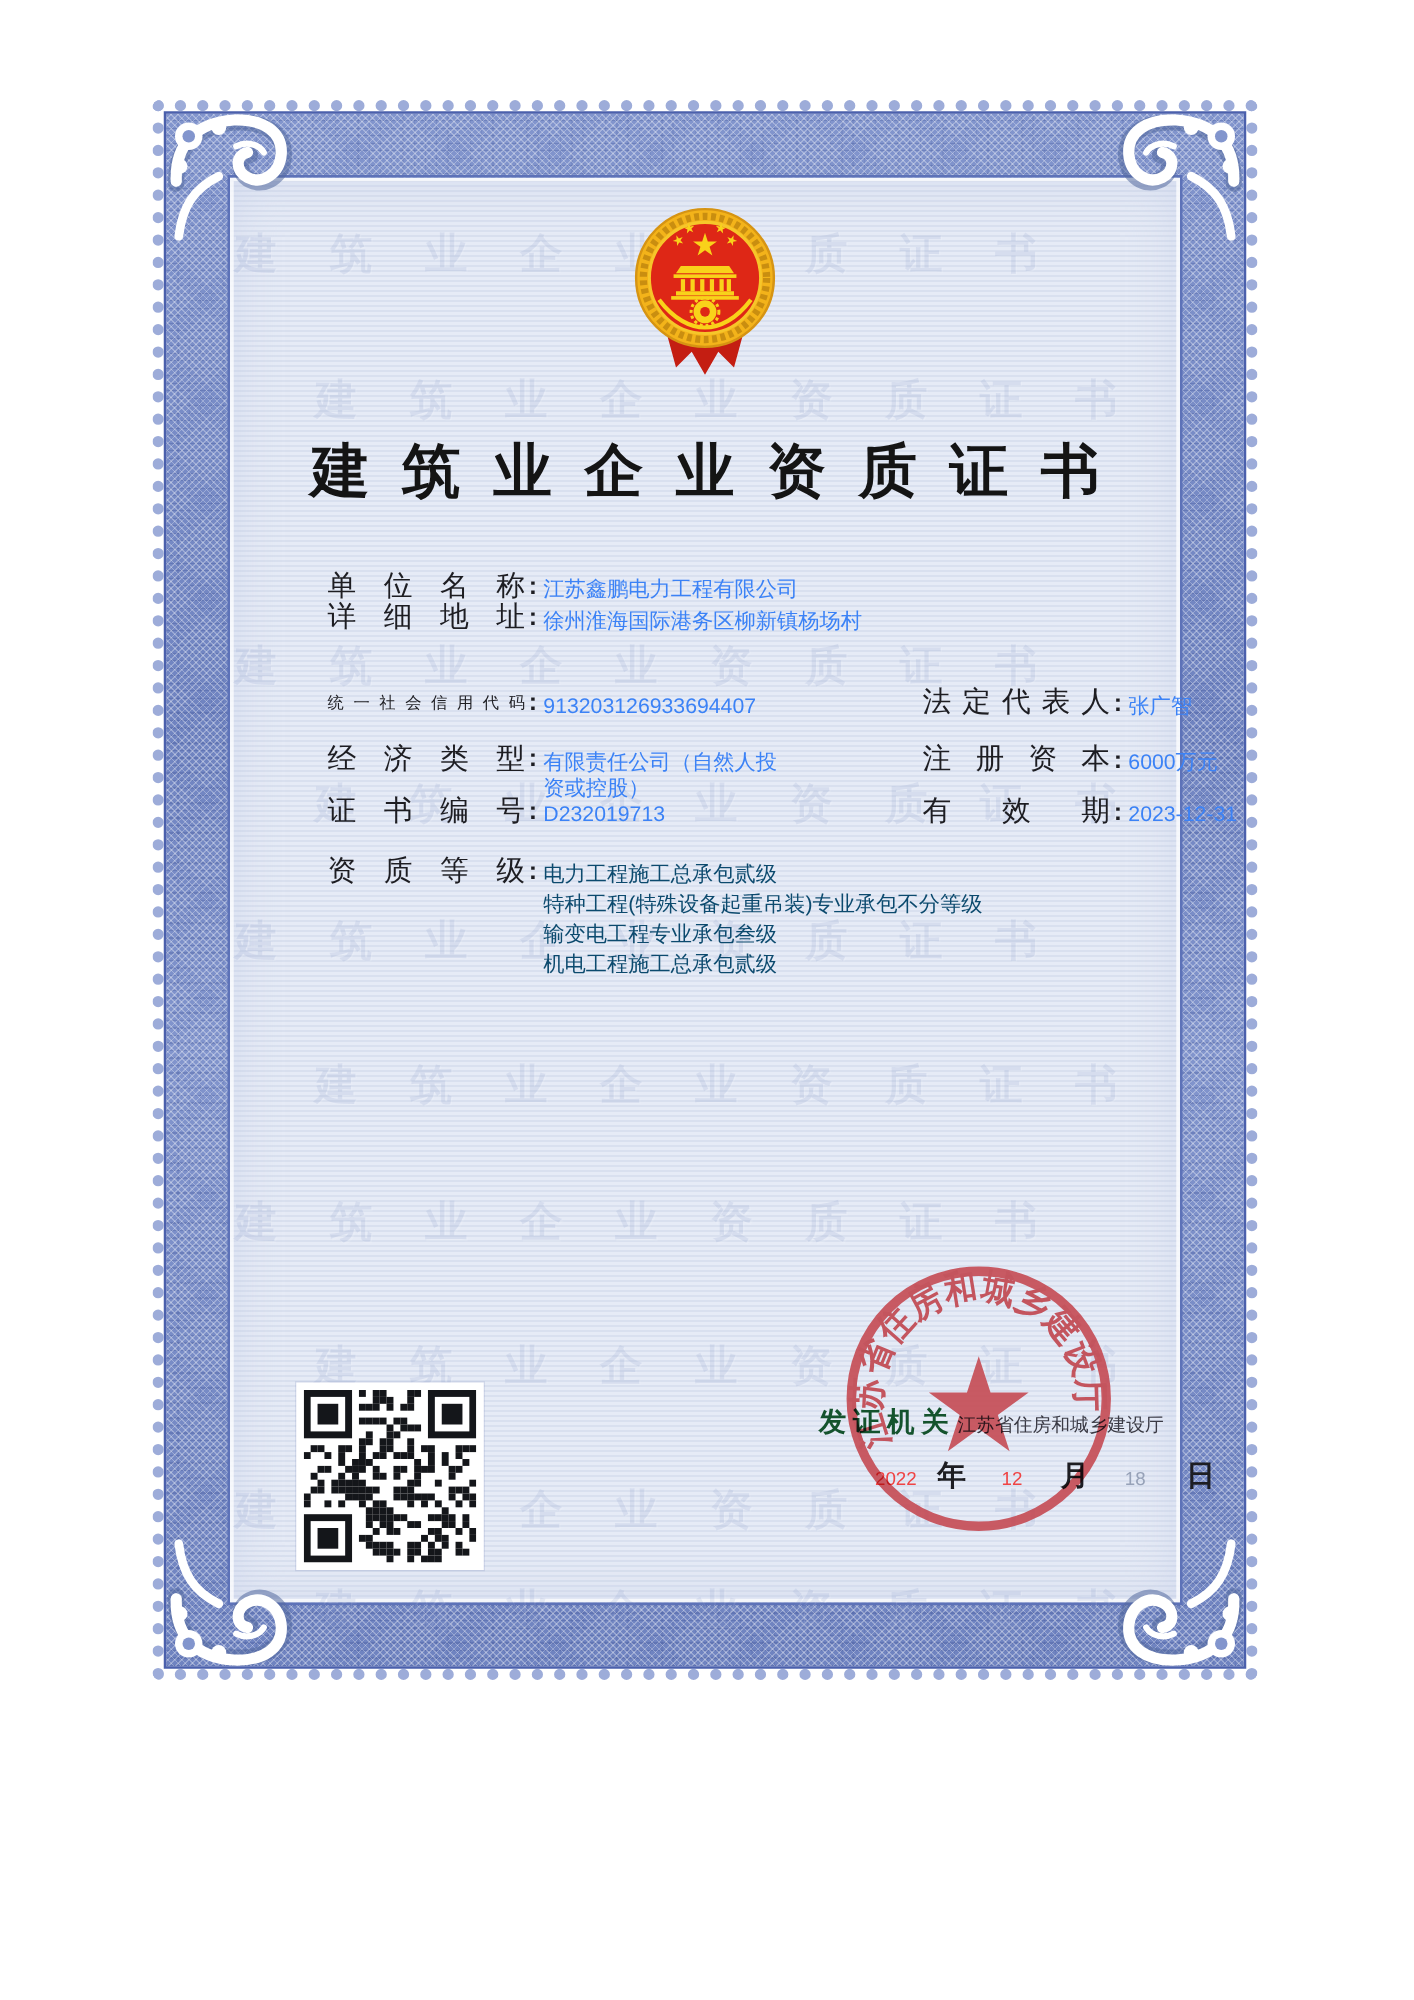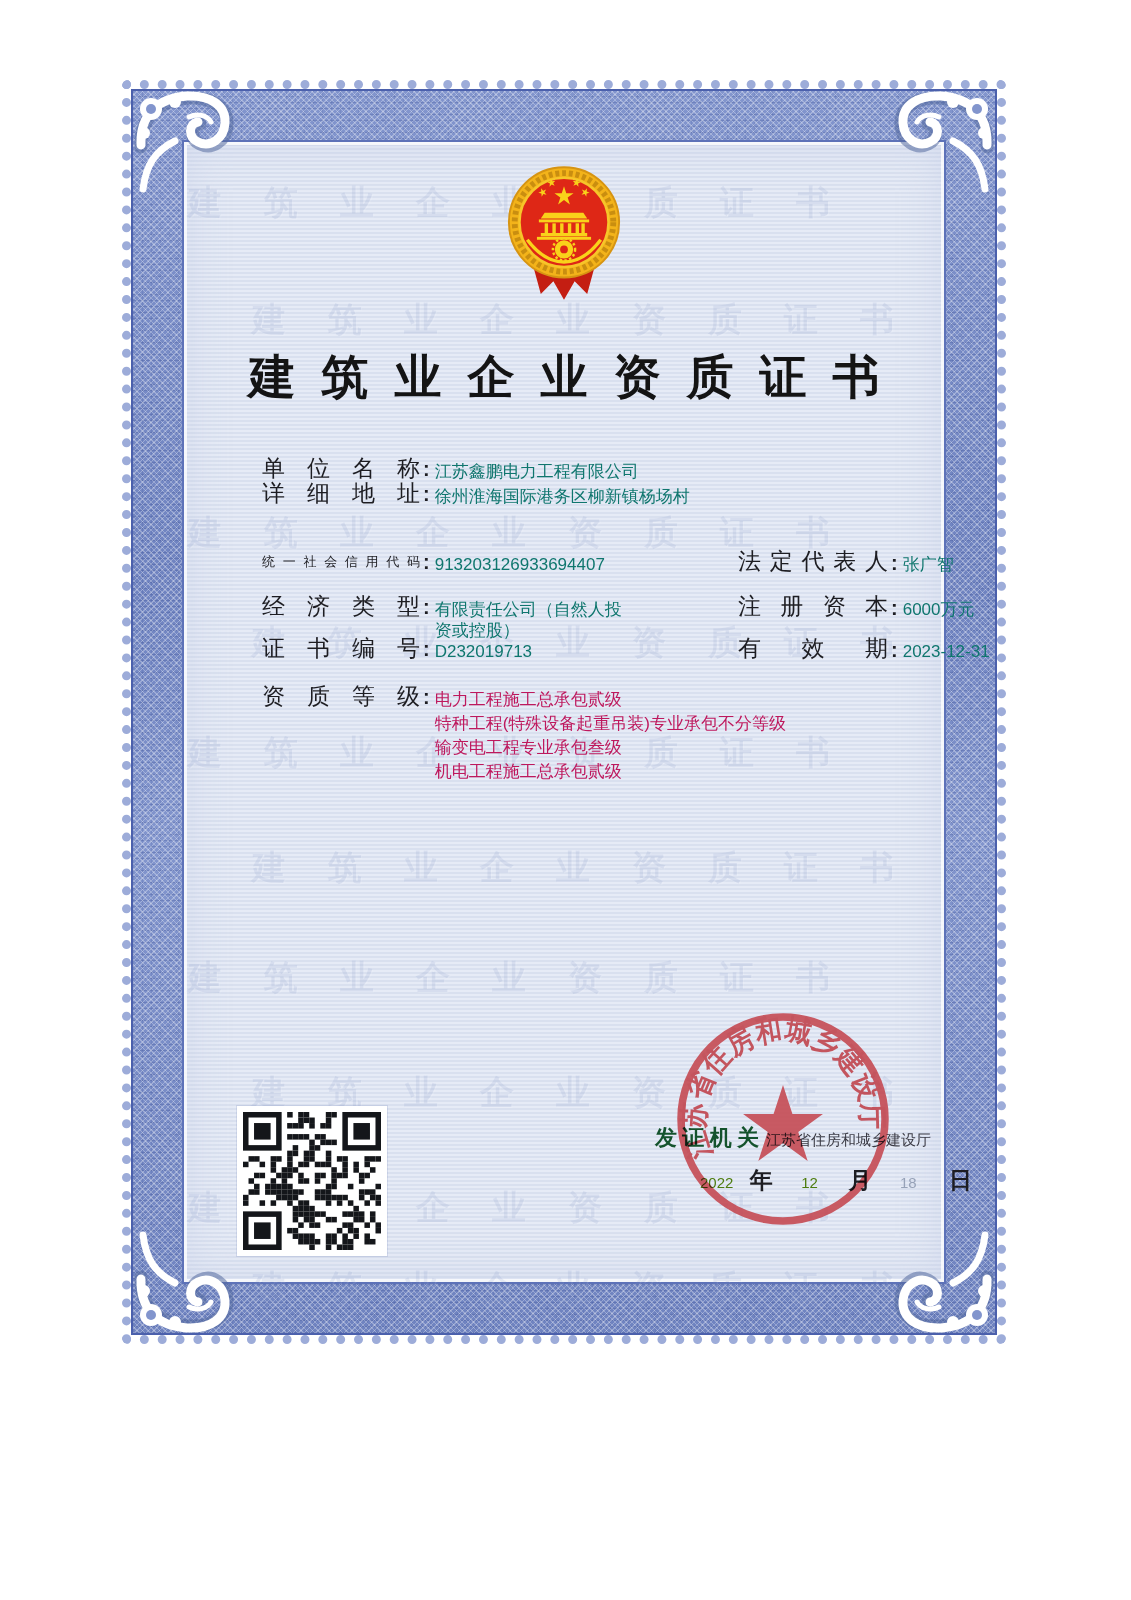--- a/index.html
+++ b/index.html
@@ -47,36 +47,36 @@
   .title { position:absolute; left:0; top:266px; width:100%; text-align:center;
            font-size:47px; font-weight:900; letter-spacing:26px; text-indent:26px;
            color:#141414; }
 
   .row { position:absolute; left:140px; display:flex; align-items:flex-start; }
   .flabel { display:inline-block; width:158px; text-align:justify; text-align-last:justify;
             font-weight:normal; font-size:23px; line-height:27px; color:#1d1d22; }
   .flabel.sm { font-size:13px; line-height:27px; }
   .flabel.r  { width:150px; }
   .colon { font-weight:bold; font-size:20px; color:#1d1d22; margin:3px 5px 0 3px; }
-  .fvalue { font-size:17px; line-height:21px; color:#0f766e; margin-top:6px; }
+  .fvalue { font-size:17px; line-height:21px; color:#3b82f6; margin-top:6px; }
   .fvalue.wrap { width:196px; }
   .col2 { position:absolute; left:476px; top:0; display:flex; align-items:center; }
   .grade-lines { margin-top:5px; }
-  .grade-lines div { font-size:17px; line-height:24px; color:#be185d; }
+  .grade-lines div { font-size:17px; line-height:24px; color:#0c4a6e; }
 
   
   .qr { position:absolute; left:115px; top:1026px; width:150px; height:150px;
         background:#ffffff; padding:6px; box-shadow:0 0 0 1px rgba(120,135,185,.2); }
 
   
   .iss-label { position:absolute; left:533px; top:1043px; width:104px; text-align:justify;
                text-align-last:justify; font-weight:bold; font-size:22px; color:#14532d; }
   .iss-value { position:absolute; left:644px; top:1051px; font-size:15px; color:#3a3a44; }
   .date-row  { position:absolute; left:578px; top:1085px; white-space:nowrap; }
-  .date-row .num  { font-size:15px; color:#4d7c0f; }
+  .date-row .num  { font-size:15px; color:#ef4444; }
   .date-row .num.faint { color:#97a2b8; }
   .date-row .unit { font-size:23px; font-weight:bold; color:#1d1d22; }
   .g1{margin-left:12px;} .g2{margin-left:24px;} .g3{margin-left:26px;}
   .g4{margin-left:24px;} .g5{margin-left:28px;}
 
   .seal { position:absolute; left:528px; top:906px; width:266px; height:266px;
           mix-blend-mode:multiply; opacity:.88; z-index:5; }
 </style>
 </head>
 <body>

